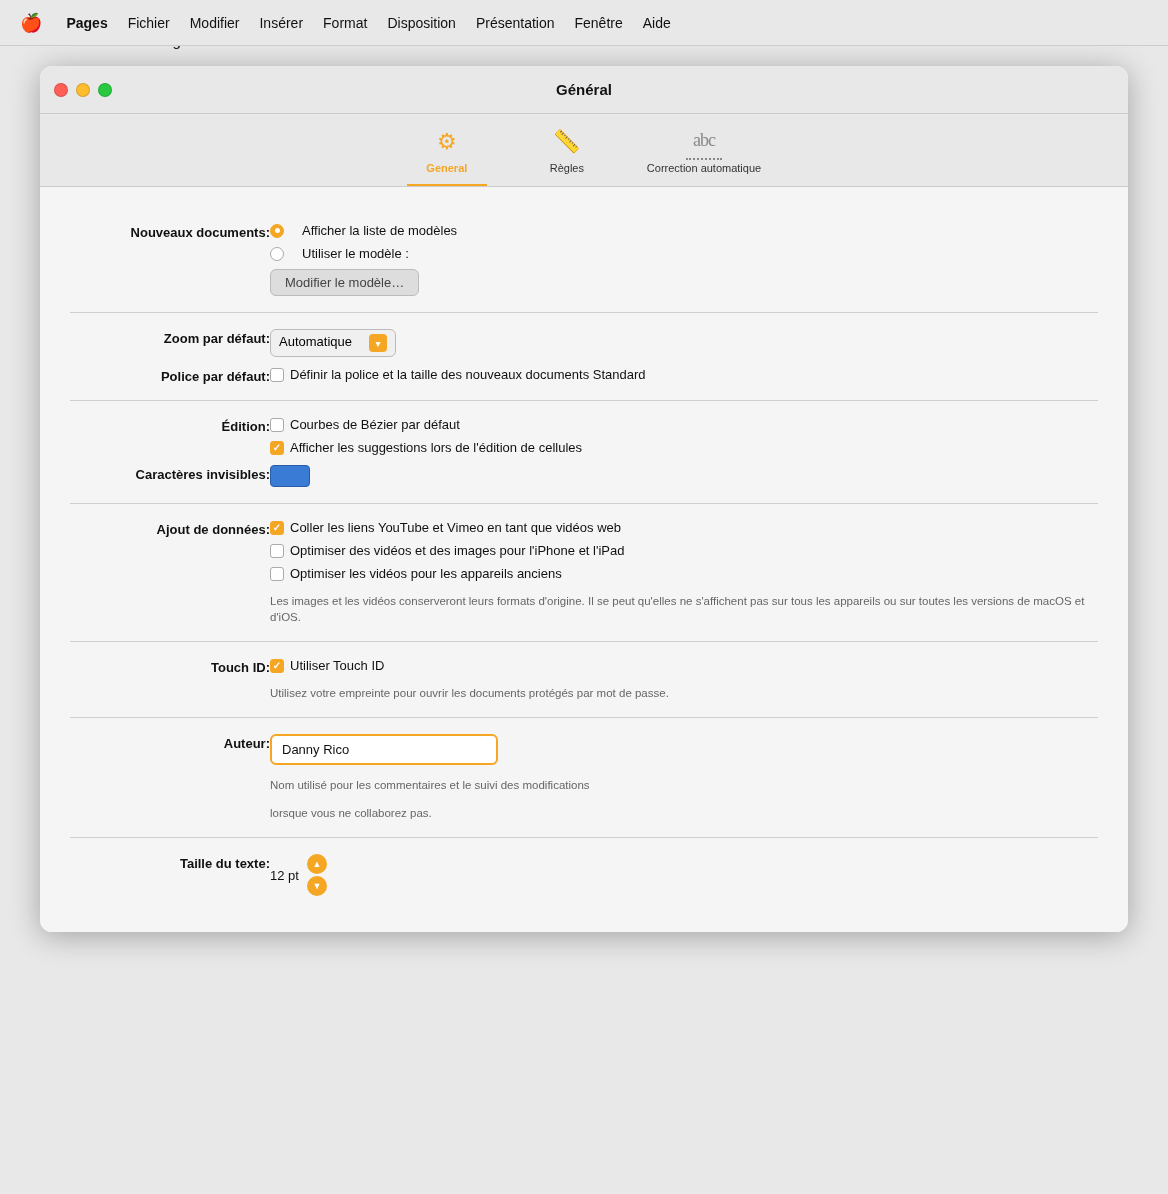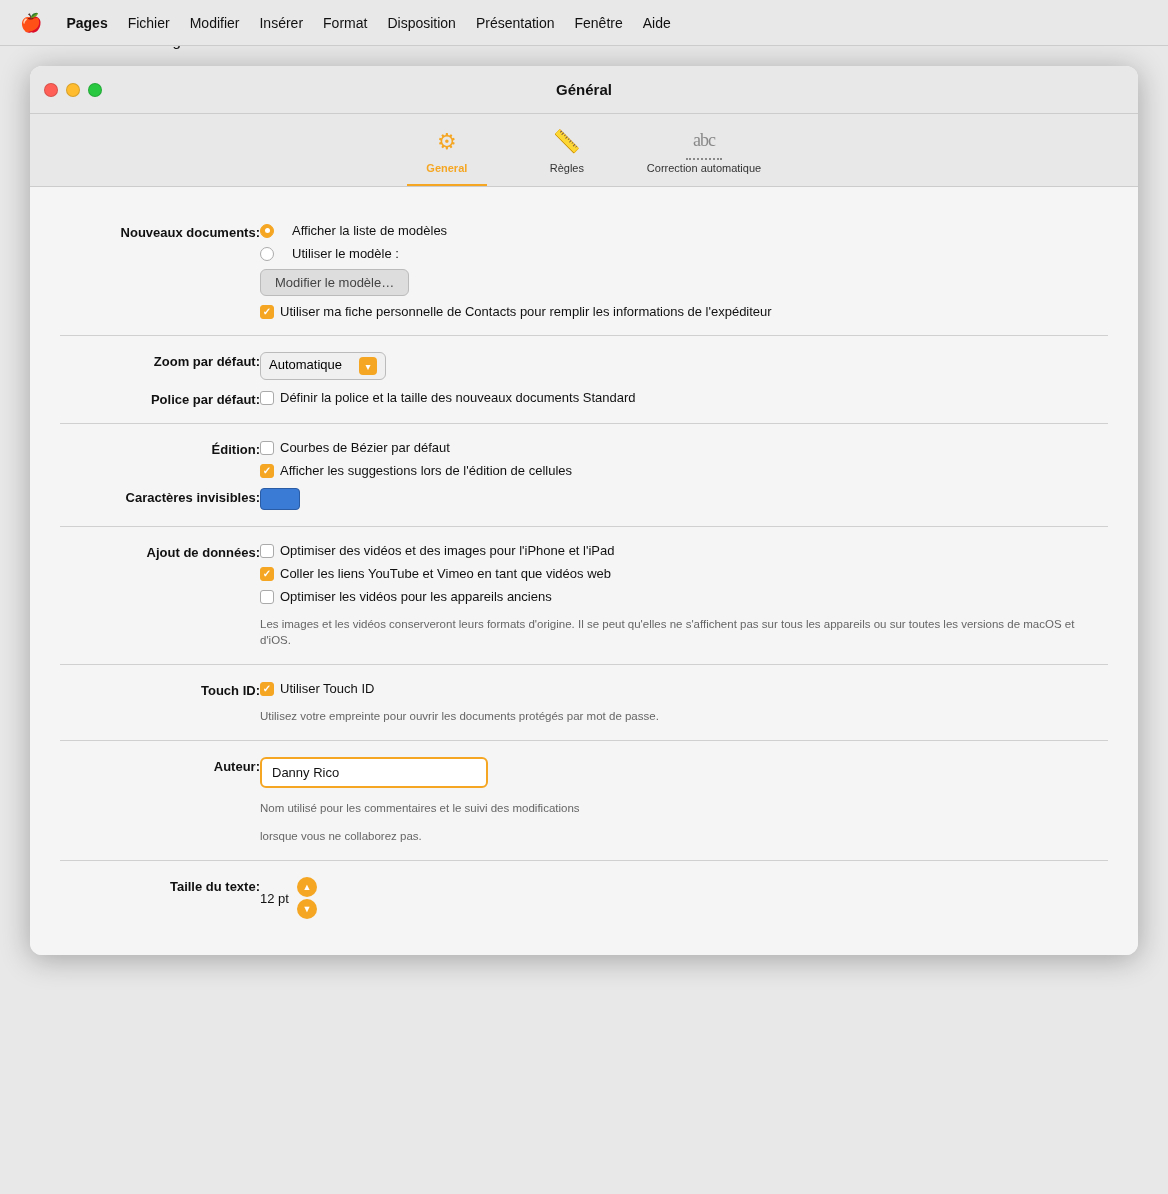--- a/index.html
+++ b/index.html
@@ -37,21 +37,21 @@
     }
     .menubar-item.bold {
       font-weight: 700;
     }
 
     
     .window {
       background: #f5f5f5;
       border-radius: 12px;
       box-shadow: 0 4px 30px rgba(0,0,0,0.3);
-      margin: 20px 30px;
+      margin: 20px 40px;
       overflow: hidden;
     }
 
     
     .titlebar {
       background: #e8e8e8;
       border-bottom: 1px solid #ccc;
       display: flex;
       align-items: center;
       justify-content: center;
@@ -406,24 +406,20 @@
             <div class="radio-btn selected"></div>
             <span class="radio-label">Afficher la liste de modèles</span>
           </div>
           <div class="radio-row">
             <div class="radio-btn"></div>
             <span class="radio-label">Utiliser le modèle :</span>
           </div>
           <div>
             <span class="btn-gray">Modifier le modèle…</span>
           </div>
-          <div class="checkbox-row">
-            <div class="checkbox checked"></div>
-            <span class="checkbox-label">Utiliser ma fiche personnelle de Contacts pour remplir les informations de l'expéditeur</span>
-          </div>
         </div>
       </div>
     </div>
 
     <div class="section">
       <div class="row">
         <div class="row-label">Zoom par défaut:</div>
         <div class="row-content">
           <div class="inline-row">
             <div class="dropdown">
@@ -464,26 +460,26 @@
           <div class="color-swatch"></div>
         </div>
       </div>
     </div>
 
     <div class="section">
       <div class="row">
         <div class="row-label">Ajout de données:</div>
         <div class="row-content">
           <div class="checkbox-row">
+            <div class="checkbox checked"></div>
+            <span class="checkbox-label">Coller les liens YouTube et Vimeo en tant que vidéos web</span>
+          </div>
+          <div class="checkbox-row">
             <div class="checkbox"></div>
             <span class="checkbox-label">Optimiser des vidéos et des images pour l'iPhone et l'iPad</span>
-          </div>
-          <div class="checkbox-row">
-            <div class="checkbox checked"></div>
-            <span class="checkbox-label">Coller les liens YouTube et Vimeo en tant que vidéos web</span>
           </div>
           <div class="checkbox-row">
             <div class="checkbox"></div>
             <span class="checkbox-label">Optimiser les vidéos pour les appareils anciens</span>
           </div>
           <div class="hint-text">Les images et les vidéos conserveront leurs formats d'origine. Il se peut qu'elles ne s'affichent pas sur tous les appareils ou sur toutes les versions de macOS et d'iOS.</div>
         </div>
       </div>
     </div>
 

